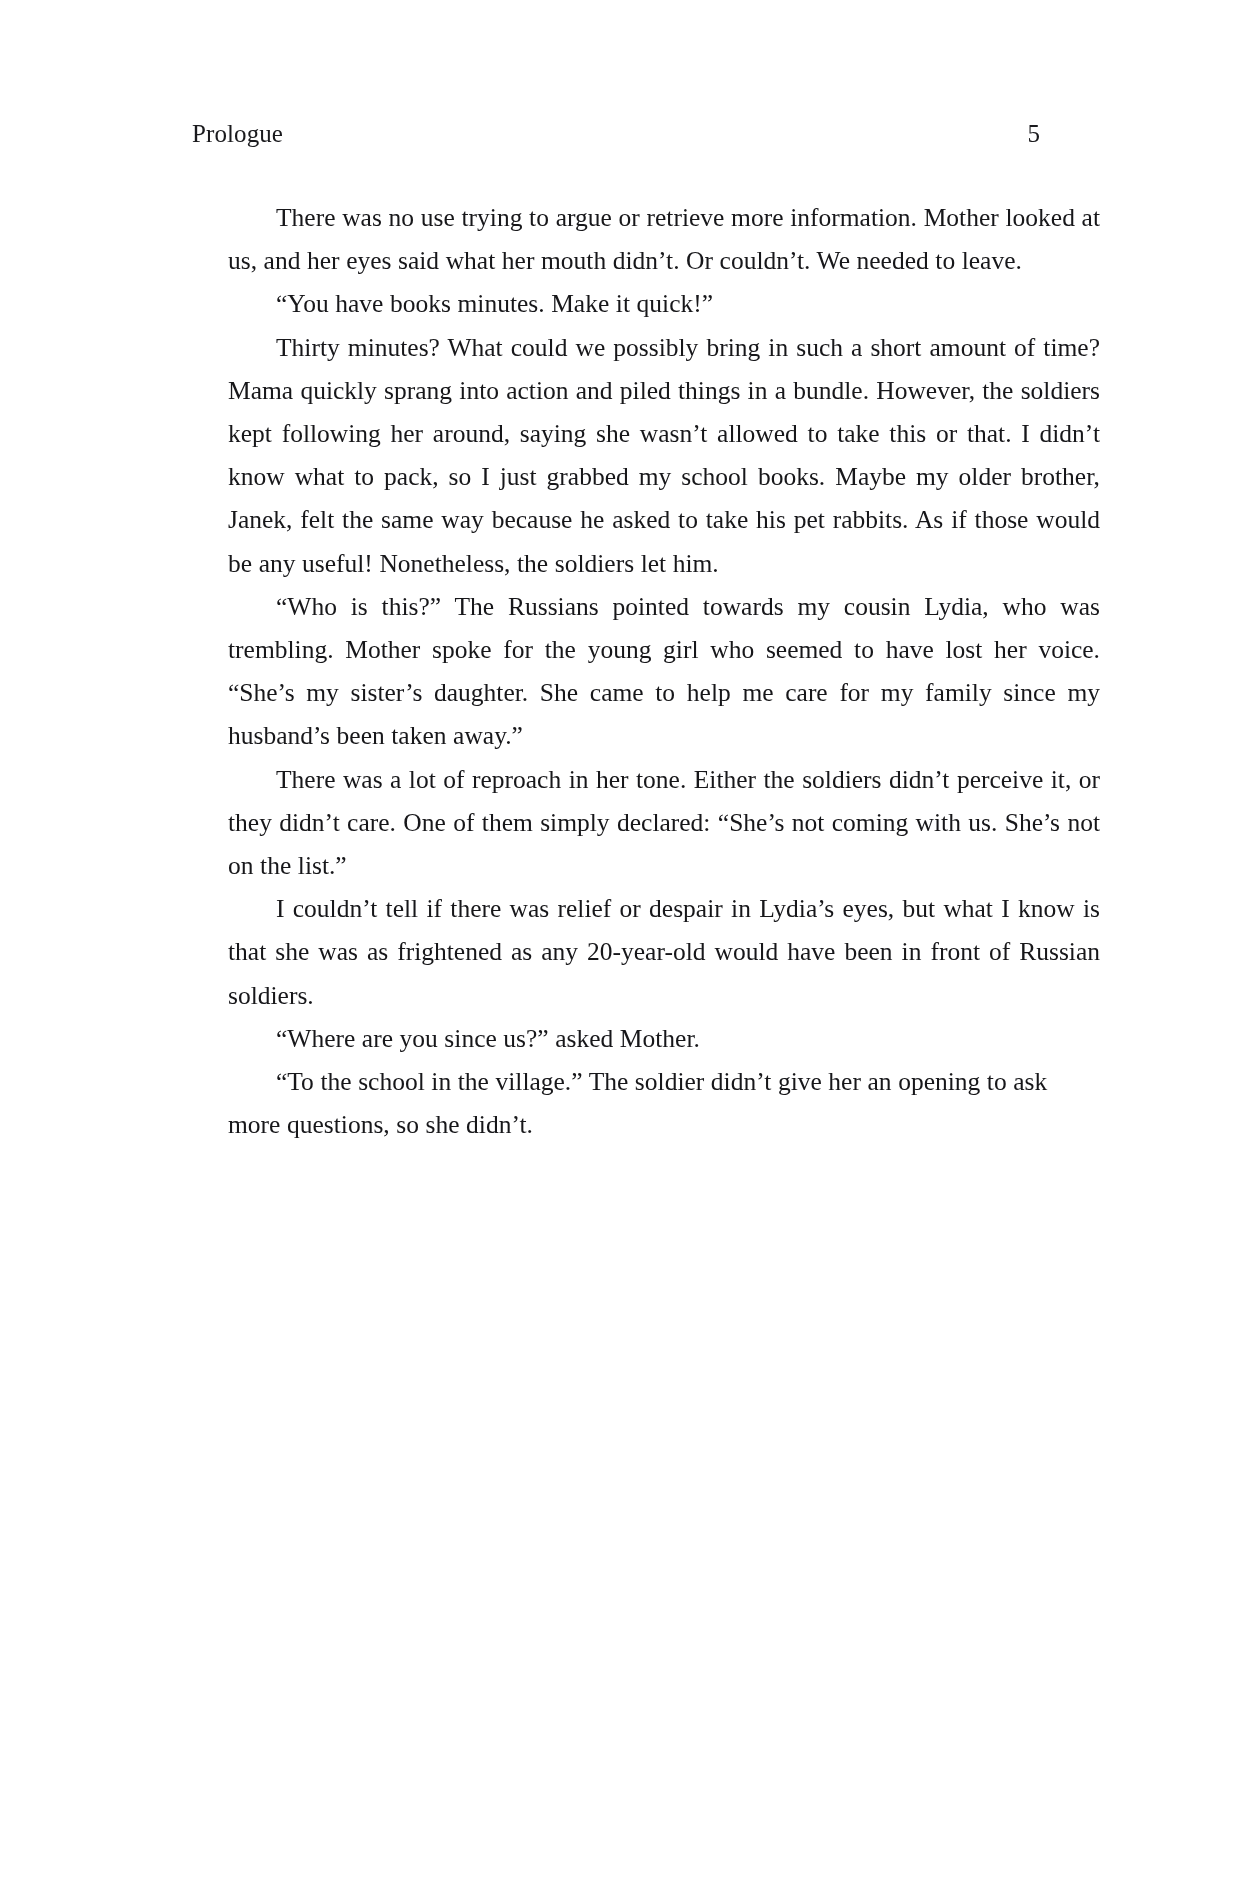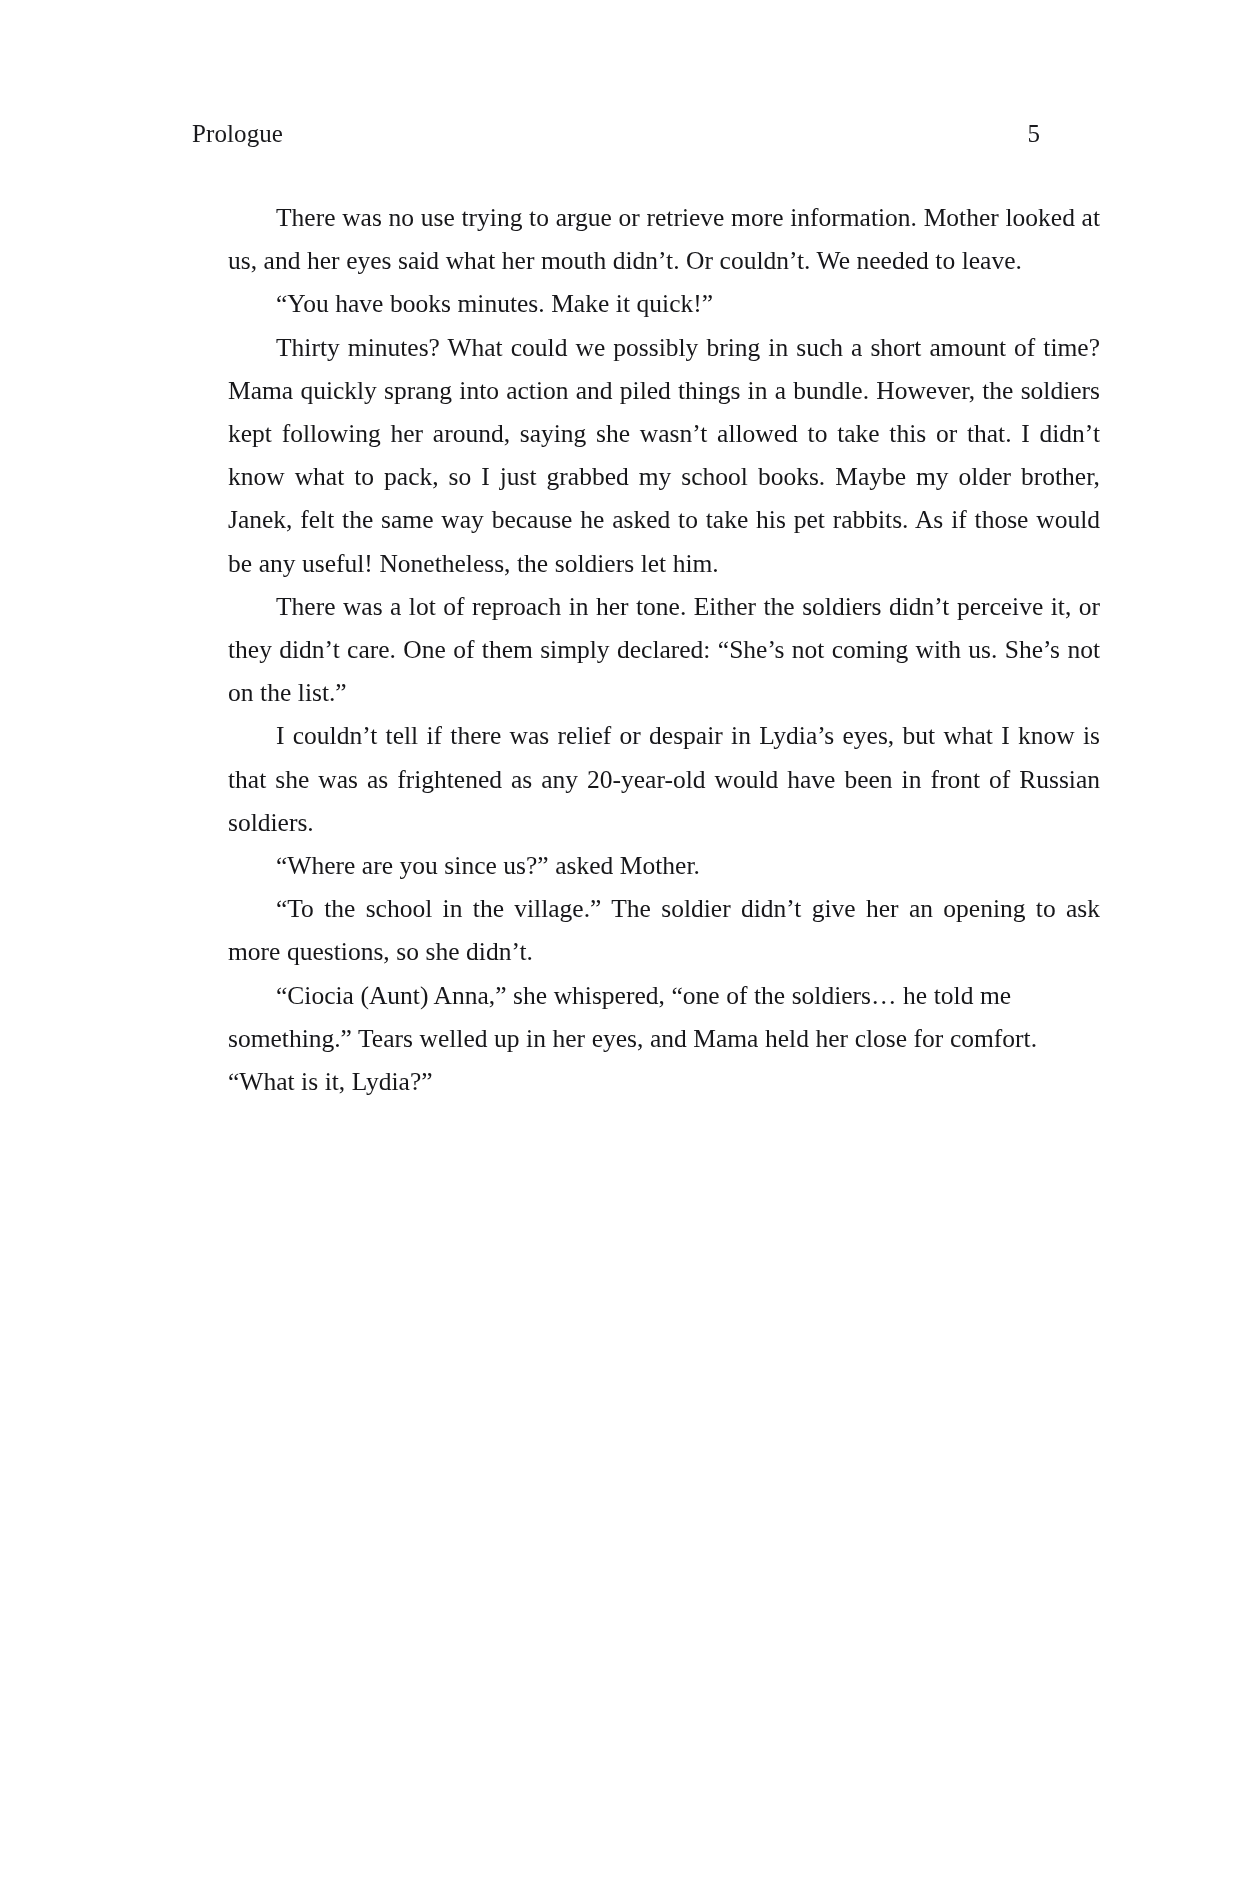--- a/index.html
+++ b/index.html
@@ -80,20 +80,20 @@
 
   <div class="running-head">
     <span class="folio-title">Prologue</span>
     <span class="folio-number">5</span>
   </div>
 
   <div class="textblock">
       <p>There was no use trying to argue or retrieve more information. Mother looked at us, and her eyes said what her mouth didn’t. Or couldn’t. We needed to leave.</p>
       <p>“You have books minutes. Make it quick!”</p>
       <p>Thirty minutes? What could we possibly bring in such a short amount of time? Mama quickly sprang into action and piled things in a bundle. However, the soldiers kept following her around, saying she wasn’t allowed to take this or that. I didn’t know what to pack, so I just grabbed my school books. Maybe my older brother, Janek, felt the same way because he asked to take his pet rabbits. As if those would be any useful! Nonetheless, the soldiers let him.</p>
+      <p>“Who is this?” The Russians pointed towards my cousin Lydia, who was trembling. Mother spoke for the young girl who seemed to have lost her voice. “She’s my sister’s daughter. She came to help me care for my family since my husband’s been taken away.”</p>
       <p>There was a lot of reproach in her tone. Either the soldiers didn’t perceive it, or they didn’t care. One of them simply declared: “She’s not coming with us. She’s not on the list.”</p>
       <p>I couldn’t tell if there was relief or despair in Lydia’s eyes, but what I know is that she was as frightened as any 20-year-old would have been in front of Russian soldiers.</p>
       <p>“Where are you since us?” asked Mother.</p>
       <p>“To the school in the village.” The soldier didn’t give her an opening to ask more questions, so she didn’t.</p>
-      <p>“Ciocia (Aunt) Anna,” she whispered, “one of the soldiers… he told me something.” Tears welled up in her eyes, and Mama held her close for comfort. “What is it, Lydia?”</p>
     </div>
 
 </div>
 
 </body></html>

